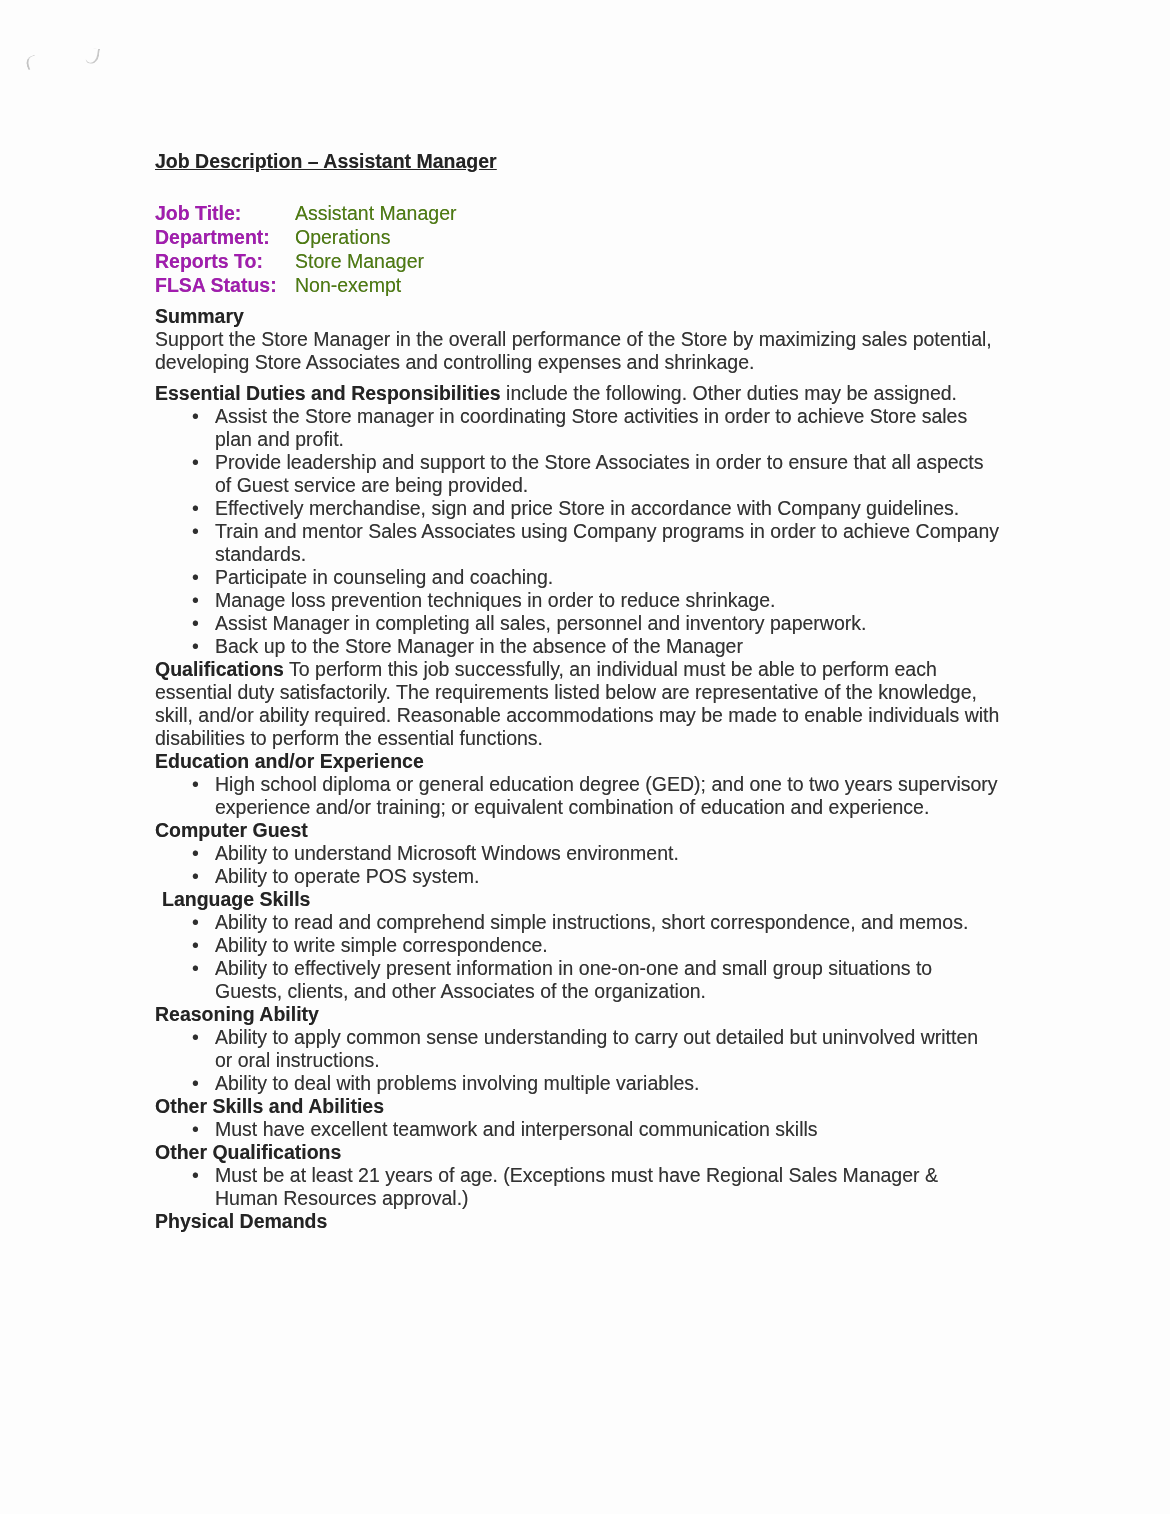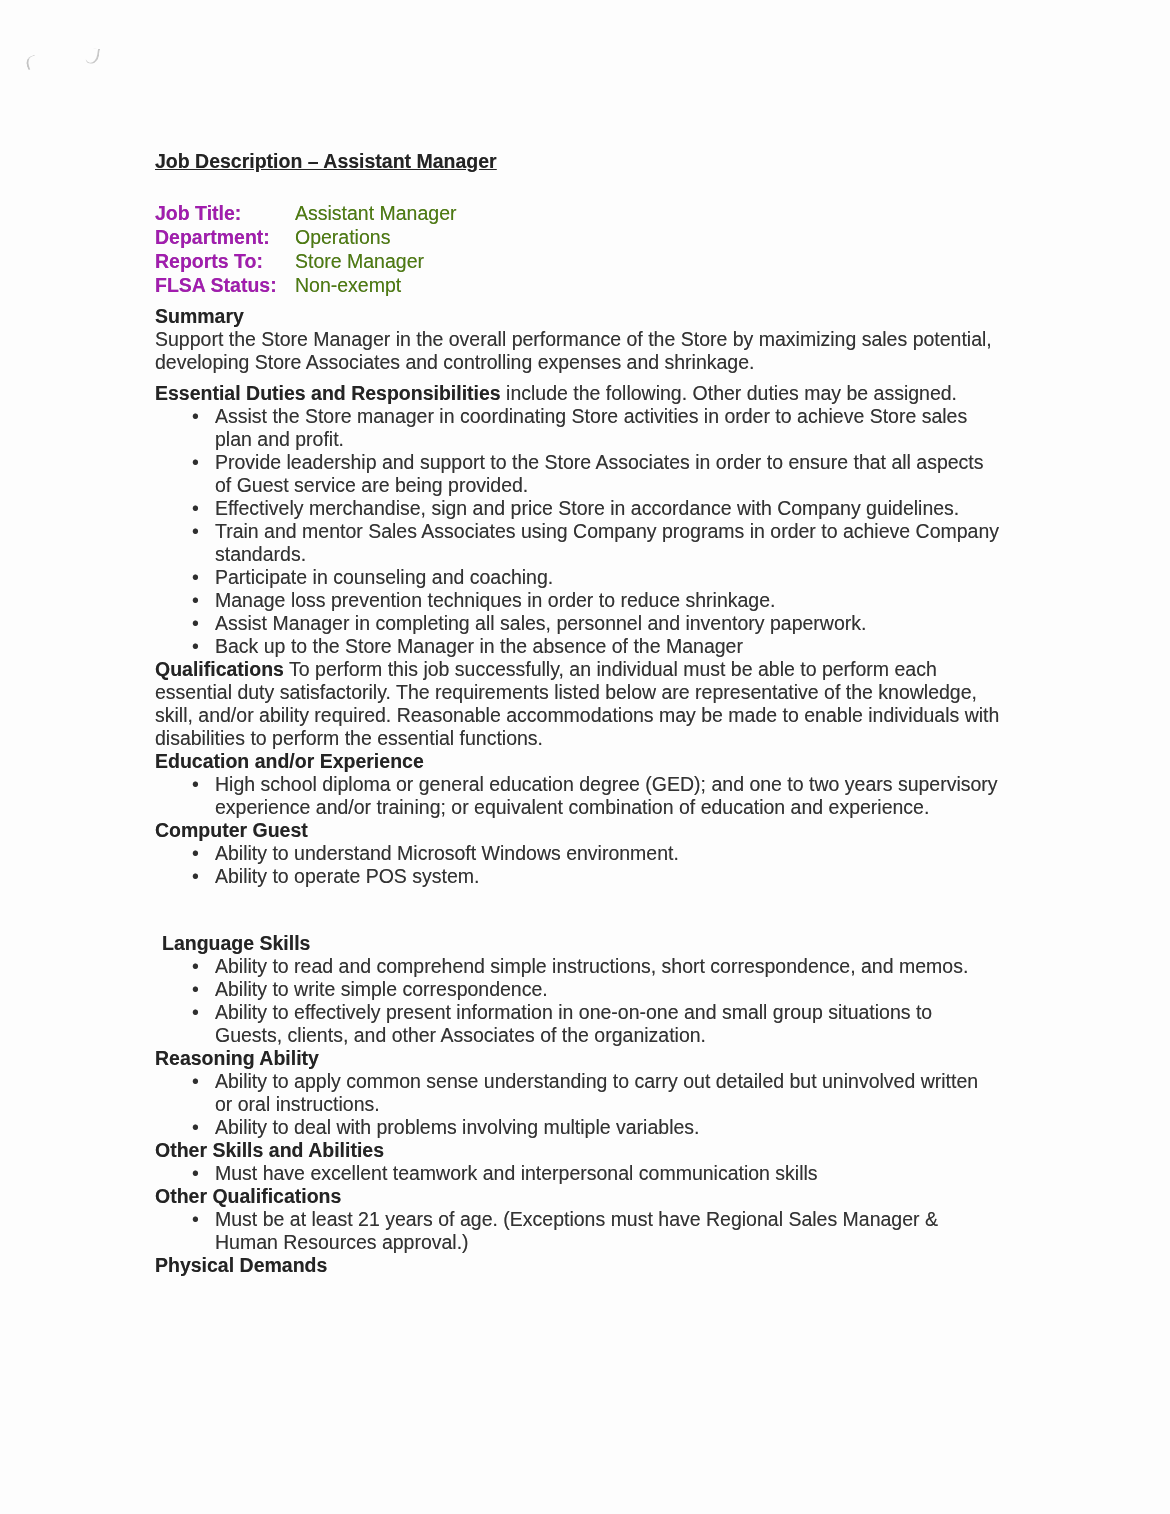--- a/index.html
+++ b/index.html
@@ -81,21 +81,20 @@
   }
   section h2 {
     font-size: 19.5px;
     line-height: 23px;
     font-weight: bold;
     color: #242424;
     margin: 0;
   }
   section.indent h2 {
     margin-left: 7px;
-    margin-top: 44px;
   }
   section p.para {
     margin: 0;
   }
   section p.para strong {
     color: #242424;
   }
   ul.bullets {
     margin: 0;
     padding: 0 0 0 60px;

